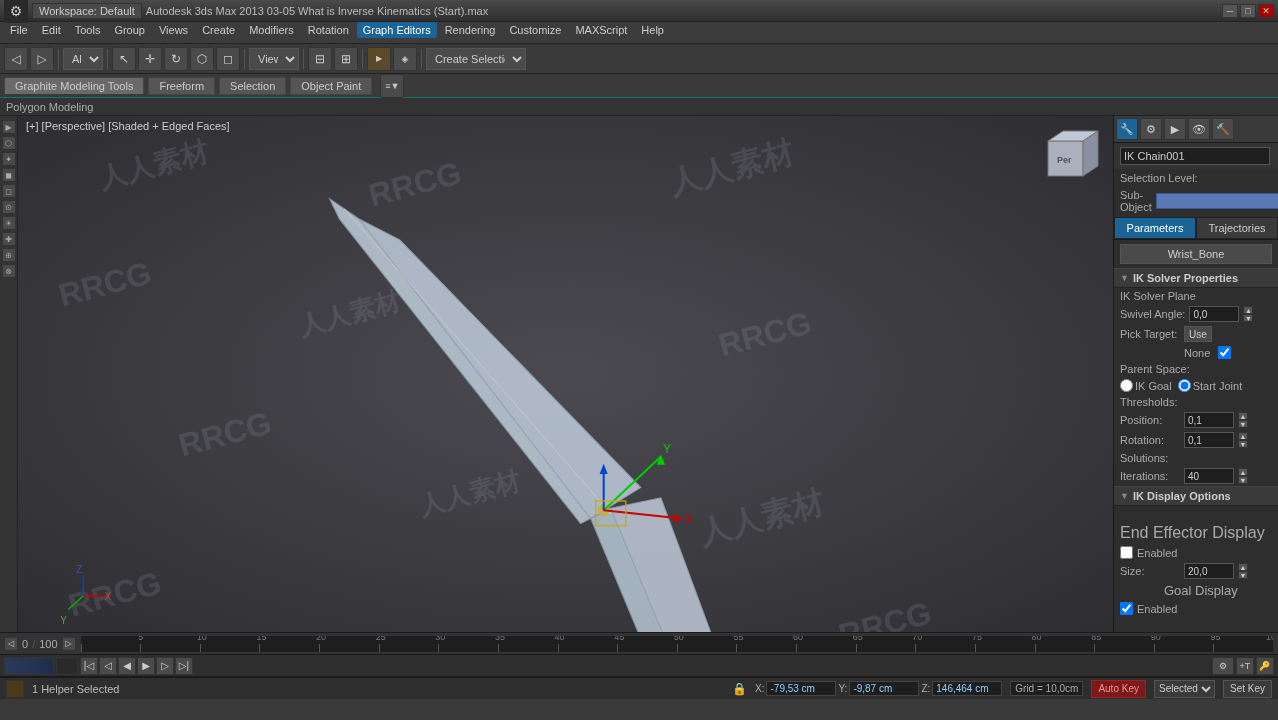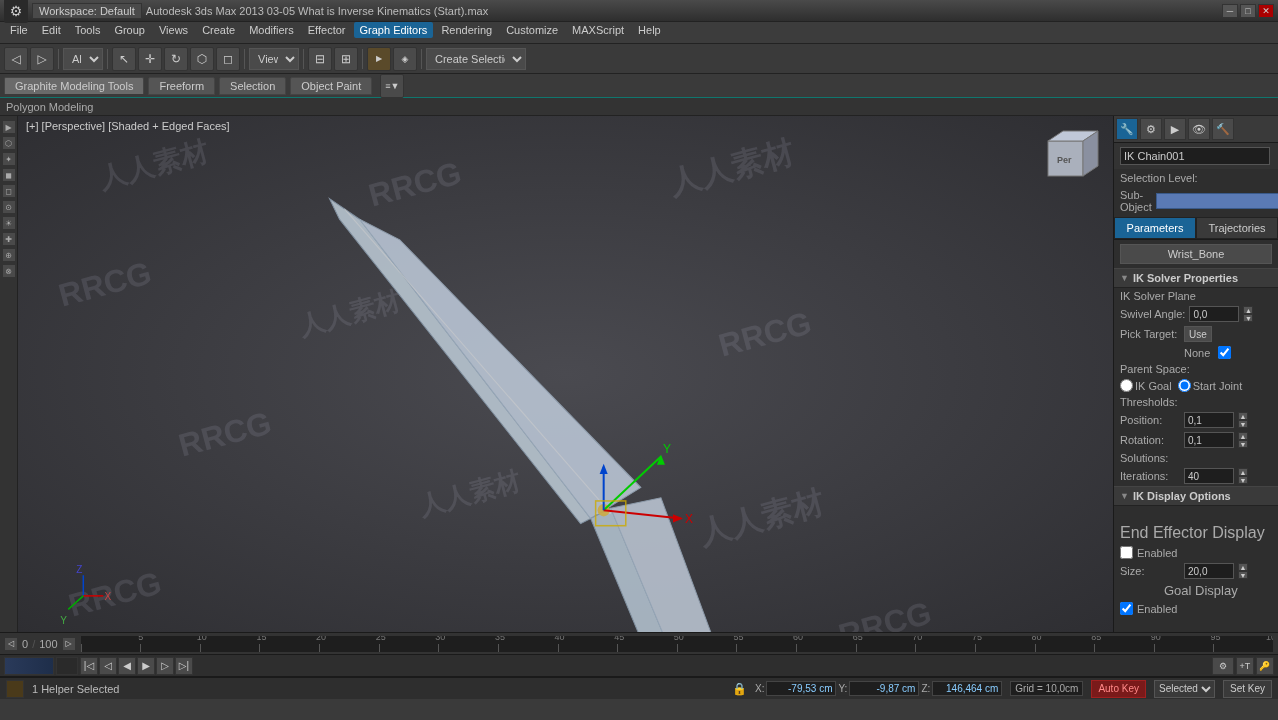--- a/index.html
+++ b/index.html
@@ -397,21 +397,21 @@
       gap: 2px;
       font-size: 10px;
       color: #aaa;
     }
     .coord-val {
       background: #1e1e1e;
       border: 1px solid #444;
       padding: 1px 3px;
       color: #8cf;
       min-width: 70px;
-      text-align: right;
+      text-align: left;
     }
 
     .grid-display {
       font-size: 10px;
       color: #aaa;
       background: #1e1e1e;
       border: 1px solid #444;
       padding: 1px 4px;
     }
 
@@ -437,21 +437,21 @@
 </div>
 
 <div id="menubar">
   <div class="menu-item">File</div>
   <div class="menu-item">Edit</div>
   <div class="menu-item">Tools</div>
   <div class="menu-item">Group</div>
   <div class="menu-item">Views</div>
   <div class="menu-item">Create</div>
   <div class="menu-item">Modifiers</div>
-  <div class="menu-item">Effector</div>
+  <div class="menu-item">Rotation</div>
   <div class="menu-item active">Graph Editors</div>
   <div class="menu-item">Rendering</div>
   <div class="menu-item">Customize</div>
   <div class="menu-item">MAXScript</div>
   <div class="menu-item">Help</div>
 </div>
 
 <div id="toolbar">
   <div class="tb-btn">◁</div>
   <div class="tb-btn">▷</div>

